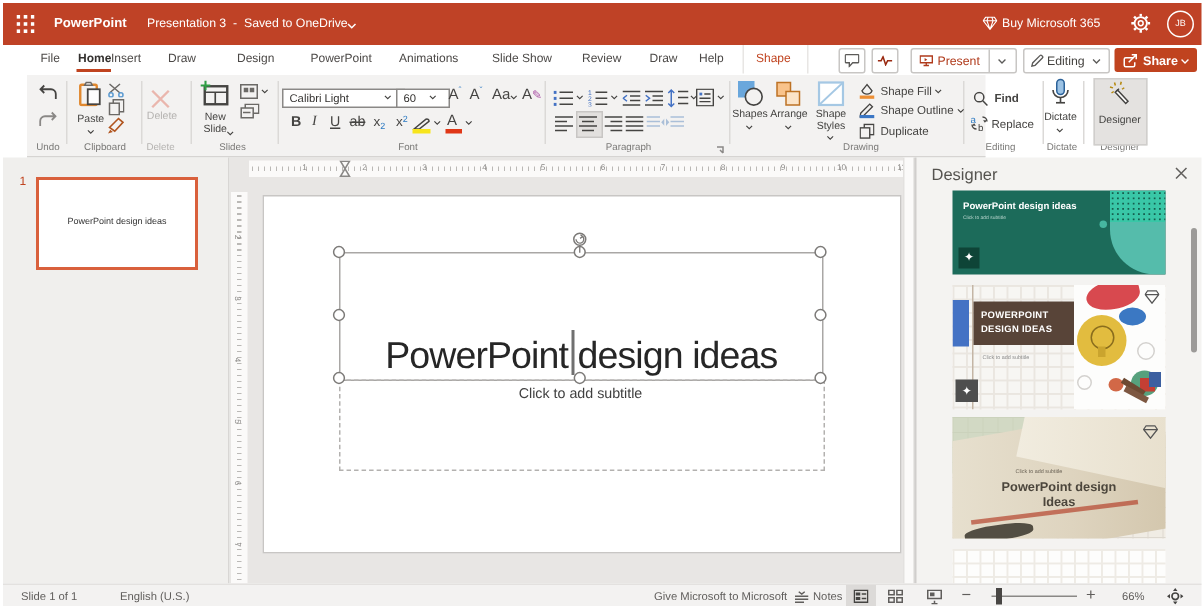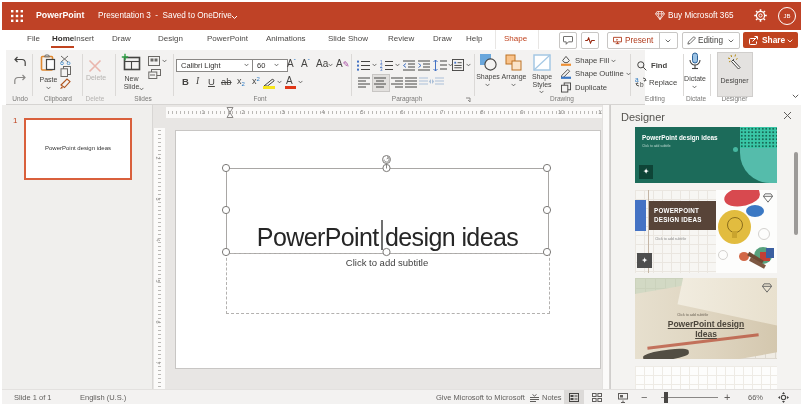--- a/index.html
+++ b/index.html
@@ -3,21 +3,21 @@
 <meta charset="utf-8">
 <style>
   html,body{margin:0;padding:0;background:#fff;}
   body{width:801px;height:404px;overflow:hidden;font-family:"Liberation Sans",sans-serif;}
   .abs{position:absolute;}
   #app{position:absolute;left:2px;top:2px;width:799px;height:402px;background:#fff;}
   
   #topbar{left:0;top:0;width:799px;height:28px;background:#bf4226;color:#fff;}
   #tabrow{left:0;top:28px;width:799px;height:20px;background:#fff;}
   .tab{position:absolute;top:0;height:20px;line-height:18px;font-size:8px;color:#4b4846;}
-  #ribbon{left:4px;top:48px;width:639px;height:54px;background:#f3f2f1;border-bottom:1px solid #d6d4d2;}
+  #ribbon{left:16px;top:48px;width:639px;height:54px;background:#f3f2f1;border-bottom:1px solid #d6d4d2;}
   .glabel{position:absolute;bottom:2px;font-size:6.5px;color:#7a7977;text-align:center;}
   .gsep{position:absolute;top:4px;height:42px;width:1px;background:#dbd9d7;}
   #content{left:0;top:103px;width:799px;height:284px;}
   #statusbar{left:0;top:387px;width:799px;height:15px;background:#f3f2f1;border-top:1px solid #e3e1df;font-size:7.5px;color:#605e5c;}
   svg{display:block;}
   .hn{position:absolute;top:2px;font-size:5.5px;color:#8a8886;width:8px;margin-left:-4px;text-align:center;}
   .vn{position:absolute;left:2px;font-size:5.5px;color:#8a8886;height:6px;line-height:6px;transform:rotate(90deg);}
 </style>
 </head>
 <body>
@@ -551,21 +551,21 @@
         </div>
       </div>
 
       <div class="abs" style="left:24px;top:173px;width:142px;height:81px;background:#efeatd;overflow:hidden;background-image:linear-gradient(#ddd8cf 1px,transparent 1px),linear-gradient(90deg,#ddd8cf 1px,transparent 1px);background-size:10px 10px;background-color:#f0ece4;">
         <div class="abs" style="left:-25px;top:-28px;width:105px;height:72px;background:#c2cfb2;transform:rotate(16deg);opacity:.65;"></div>
         <div class="abs" style="left:-25px;top:6px;width:172px;height:82px;background:linear-gradient(100deg,#eae4d4,#ded4bf 60%,#d2c5ab);transform:rotate(-10deg);"></div>
         <div class="abs" style="left:48px;top:-26px;width:125px;height:66px;background:linear-gradient(80deg,#f1ecdf,#e5dcc8);transform:rotate(12deg);"></div>
         <div class="abs" style="left:12px;top:62px;width:112px;height:2.5px;background:#b5452e;transform:rotate(-7deg);opacity:.7;"></div>
         <div class="abs" style="left:8px;top:72px;width:46px;height:10px;background:#2e2a22;transform:rotate(-8deg);opacity:.8;border-radius:40%;"></div>
         <div class="abs" style="left:42px;top:35px;font-size:6px;color:#6a6255;transform:scale(0.6);transform-origin:0 0;">Click to add subtitle</div>
-        <div class="abs" style="left:0px;top:41px;width:142px;text-align:center;font-size:8.5px;font-weight:bold;color:#4c463c;line-height:10px;text-decoration:underline;">PowerPoint design<br>Ideas</div>
+        <div class="abs" style="left:0px;top:41px;width:142px;text-align:center;font-size:8.5px;font-weight:bold;color:#4c463c;line-height:10px;">PowerPoint design<br>Ideas</div>
         <svg class="abs" style="left:127px;top:5px" width="10" height="10" viewBox="0 0 12 11">
             <path d="M2.5 0.5 L9.5 0.5 L11.5 3.5 L6 10.5 L0.5 3.5 Z M0.5 3.5 L11.5 3.5" fill="none" stroke="#555" stroke-width="1"></path>
           </svg>
       </div>
 
       <div class="abs" style="left:24px;top:261px;width:142px;height:23px;background:#fdfdfc;background-image:linear-gradient(#eeebe5 1px,transparent 1px),linear-gradient(90deg,#eeebe5 1px,transparent 1px);background-size:9px 9px;"></div>
 
       <div class="abs" style="left:183px;top:47px;width:4px;height:83px;background:#9c9a98;border-radius:2px;"></div>
     </div>
   </div>

